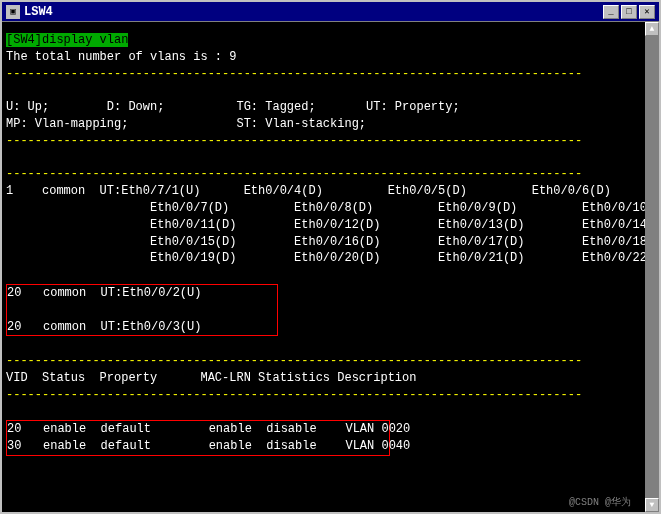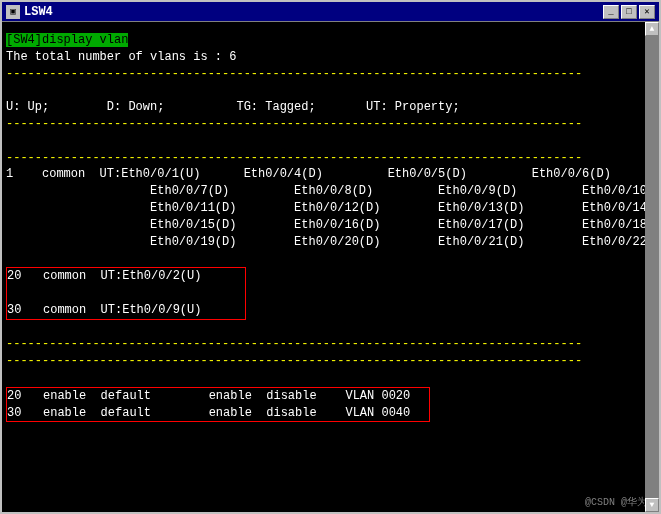--- a/index.html
+++ b/index.html
@@ -135,21 +135,21 @@
 
     .scroll-track {
       flex: 1;
       width: 14px;
       background: #808080;
     }
 
     .watermark {
       position: absolute;
       bottom: 2px;
-      right: 12px;
+      right: 28px;
       color: #808080;
       font-size: 10px;
     }
   </style>
 </head>
 <body>
 
 <div class="window">
   <div class="title-bar">
     <div class="title-bar-left">
@@ -159,47 +159,49 @@
     <div class="title-buttons">
       <div class="title-btn">_</div>
       <div class="title-btn">□</div>
       <div class="title-btn">✕</div>
     </div>
   </div>
 
   <div class="terminal-body">
     
     <span class="line"><span class="cmd-highlight">[SW4]display vlan</span></span>
-    <span class="line">The total number of vlans is : 6</span>
+    <span class="line">The total number of vlans is : 9</span>
     <span class="line dashed">--------------------------------------------------------------------------------</span>
     <span class="line"> </span>
     <span class="line">U: Up;        D: Down;          TG: Tagged;       UT: Property;</span>
-    <span class="line dashed">--------------------------------------------------------------------------------</span>
-    <span class="line"> </span>
-    <span class="line dashed">--------------------------------------------------------------------------------</span>
-    <span class="line">1    common  UT:Eth0/0/1(U)      Eth0/0/4(D)         Eth0/0/5(D)         Eth0/0/6(D)</span>
+    <span class="line">MP: Vlan-mapping;               ST: Vlan-stacking;</span>
+    <span class="line dashed">--------------------------------------------------------------------------------</span>
+    <span class="line"> </span>
+    <span class="line dashed">--------------------------------------------------------------------------------</span>
+    <span class="line">1    common  UT:Eth0/7/1(U)      Eth0/0/4(D)         Eth0/0/5(D)         Eth0/0/6(D)</span>
     <span class="line">                    Eth0/0/7(D)         Eth0/0/8(D)         Eth0/0/9(D)         Eth0/0/10(D)</span>
     <span class="line">                    Eth0/0/11(D)        Eth0/0/12(D)        Eth0/0/13(D)        Eth0/0/14(D)</span>
     <span class="line">                    Eth0/0/15(D)        Eth0/0/16(D)        Eth0/0/17(D)        Eth0/0/18(D)</span>
     <span class="line">                    Eth0/0/19(D)        Eth0/0/20(D)        Eth0/0/21(D)        Eth0/0/22(D)</span>
     <span class="line"> </span>
 
     
-    <div style="border: 1px solid red; display: inline-block; width: 240px;">
+    <div style="border: 1px solid red; display: inline-block; width: 272px;">
       <span class="line">20   common  UT:Eth0/0/2(U)</span>
       <span class="line"> </span>
-      <span class="line">30   common  UT:Eth0/0/9(U)</span>
-    </div>
-    <span class="line"> </span>
-    <span class="line dashed">--------------------------------------------------------------------------------</span>
-    <span class="line dashed">--------------------------------------------------------------------------------</span>
-    <span class="line"> </span>
-
-    
-    <div style="border: 1px solid red; display: inline-block; width: 424px;">
+      <span class="line">20   common  UT:Eth0/0/3(U)</span>
+    </div>
+    <span class="line"> </span>
+    <span class="line dashed">--------------------------------------------------------------------------------</span>
+    <span class="line">VID  Status  Property      MAC-LRN Statistics Description</span>
+    <span class="line dashed">--------------------------------------------------------------------------------</span>
+    <span class="line"> </span>
+
+    
+    <div style="border: 1px solid red; display: inline-block; width: 384px;">
       <span class="line">20   enable  default        enable  disable    VLAN 0020</span>
       <span class="line">30   enable  default        enable  disable    VLAN 0040</span>
     </div>
     
 
     <div class="watermark">@CSDN @华为</div>
 
     
     <div class="scrollbar">
       <div class="scroll-btn">▲</div>

